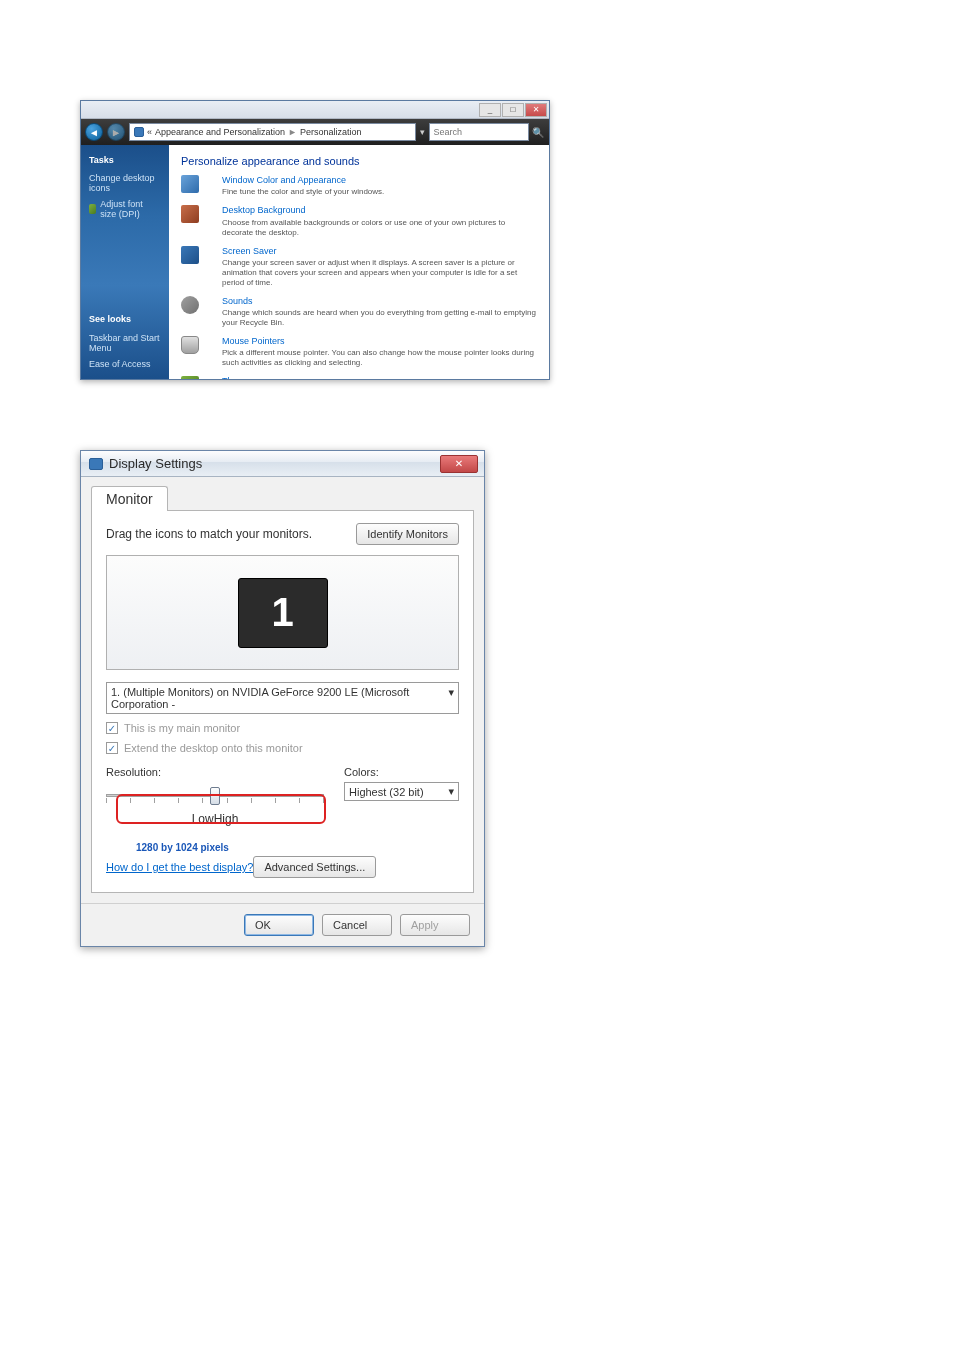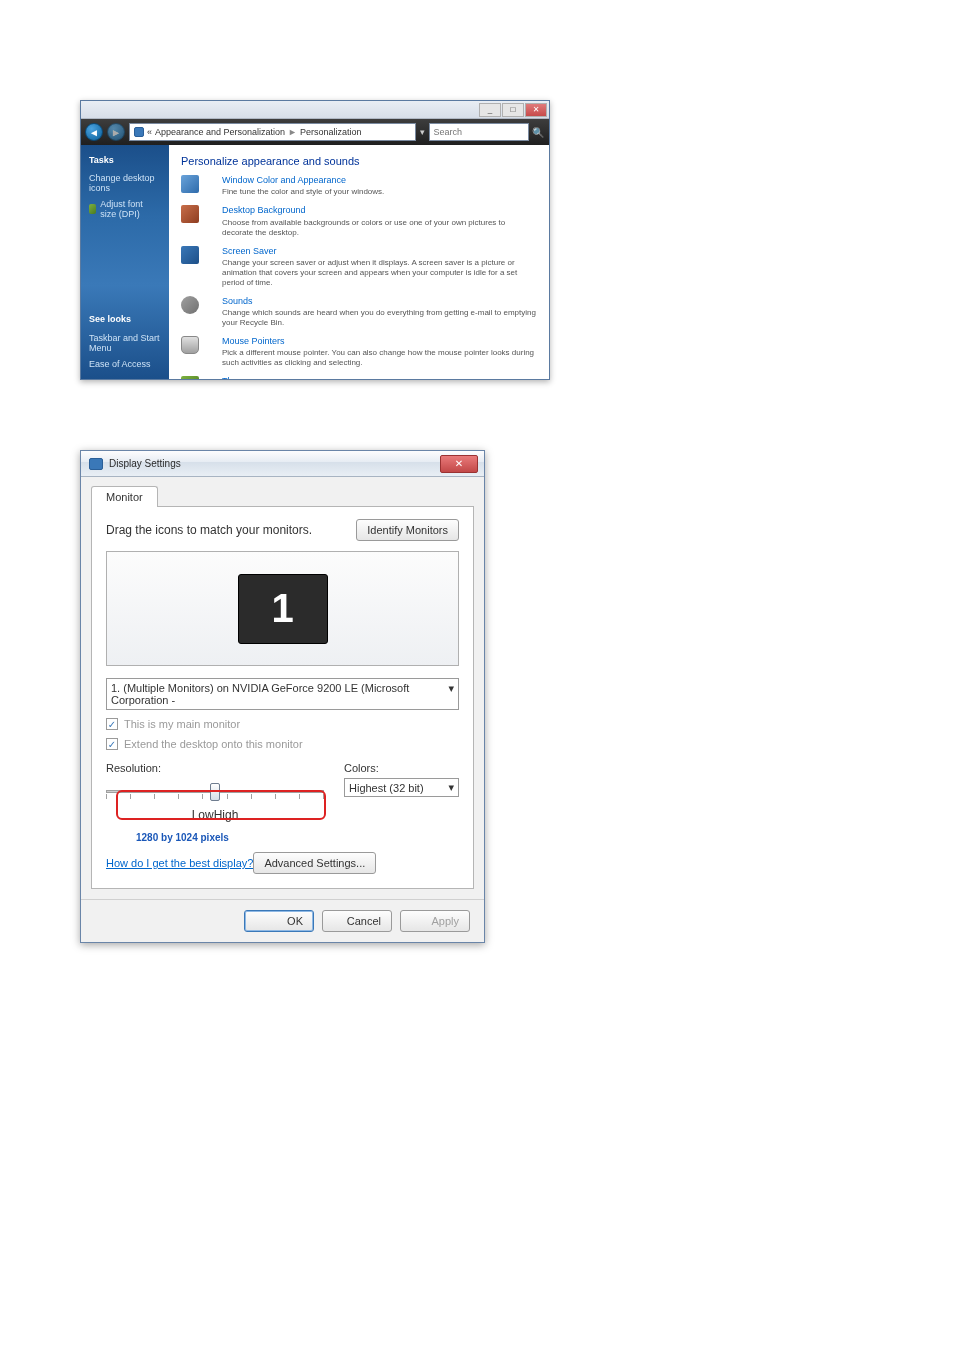--- a/index.html
+++ b/index.html
@@ -131,38 +131,38 @@
     display: flex; align-items: center;
     padding: 0 6px 0 8px;
     gap: 6px;
   }
   .wd-icon {
     width: 14px; height: 12px;
     background: #3a78b8;
     border: 1px solid #2a5f98;
     border-radius: 2px;
   }
-  .wd-title { flex: 1; font-size: 10px; color: #2a2a2a; }
+  .wd-title { flex: 1; font-size: 13px; color: #2a2a2a; }
   .wd-close {
     width: 38px; height: 18px;
     background: linear-gradient(to bottom, #e97a7a, #c24848);
     border: 1px solid #9a3232;
     border-radius: 2px;
     color: #fff;
     display: flex; align-items: center; justify-content: center;
     font-size: 10px;
   }
   .wd-tabbar { padding: 8px 10px 0 10px; background:#f1f1f1; }
   .wd-tab {
     display: inline-block;
     background: #fff;
     border: 1px solid #b5b5b5;
     border-bottom: none;
     padding: 4px 14px;
-    font-size: 11px;
+    font-size: 14px;
     position: relative; top: 1px;
     border-radius: 3px 3px 0 0;
   }
   .wd-panel {
     margin: 0 10px 10px 10px;
     border: 1px solid #b5b5b5;
     background: #fff;
     padding: 12px 14px 14px 14px;
   }
   .wd-row1 { display:flex; justify-content:space-between; align-items:center; margin-bottom:10px; }
@@ -231,40 +231,40 @@
   .tick { width:1px; height:5px; background:#a0a0a0; }
   .wd-lowhigh { display:flex; justify-content:center; font-size:12px; color:#333; margin-top:-2px; }
   .callout {
     position:absolute;
     left:10px; top:28px;
     width:210px; height:30px;
     border:2px solid #d22; border-radius:6px;
     pointer-events:none;
   }
   .callout-label {
-    position:absolute; left:30px; top:70px;
+    position:absolute; left:30px; top:76px;
     font-size:10px; color:#1a57b8; font-weight:600;
   }
   .wd-colorbox {
     margin-top:4px;
     border:1px solid #9a9a9a;
     background:#fff;
     padding:2px 4px;
     font-size:11px;
     display:flex; justify-content:space-between; align-items:center;
   }
   .wd-helpline { display:flex; align-items:center; margin-top:30px; }
   .wd-helplink { color:#0066cc; text-decoration:underline; font-size:11px; }
   .wd-bottom {
     border-top:1px solid #d0d0d0;
     padding:10px 14px;
     display:flex; gap:8px; justify-content:flex-end;
     background:#f1f1f1;
   }
-  .wd-bottom .wd-btn { min-width:70px; text-align:right; }
+  .wd-bottom .wd-btn { min-width:70px; text-align:left; }
   .wd-bottom .wd-btn.default { border:1px solid #3a78b8; box-shadow:0 0 0 1px #8eb8e4 inset; }
 
   
   .ico-window { background:linear-gradient(135deg,#6aa3da,#2e6bab); border-radius:2px; }
   .ico-wall   { background:linear-gradient(135deg,#c86e4a,#8e3d20); border-radius:2px; }
   .ico-saver  { background:linear-gradient(135deg,#3a78b8,#1d4f88); border-radius:2px; }
   .ico-sound  { background:linear-gradient(135deg,#a0a0a0,#707070); border-radius:50%; }
   .ico-mouse  { background:linear-gradient(180deg,#e0e0e0,#a0a0a0); border-radius:3px 3px 5px 5px; border:1px solid #888;}
   .ico-theme  { background:linear-gradient(135deg,#7db13f,#4a7a1f); border-radius:2px; }
   .ico-display{ background:#3a78b8; border:1px solid #2a5f98; border-radius:2px; }

